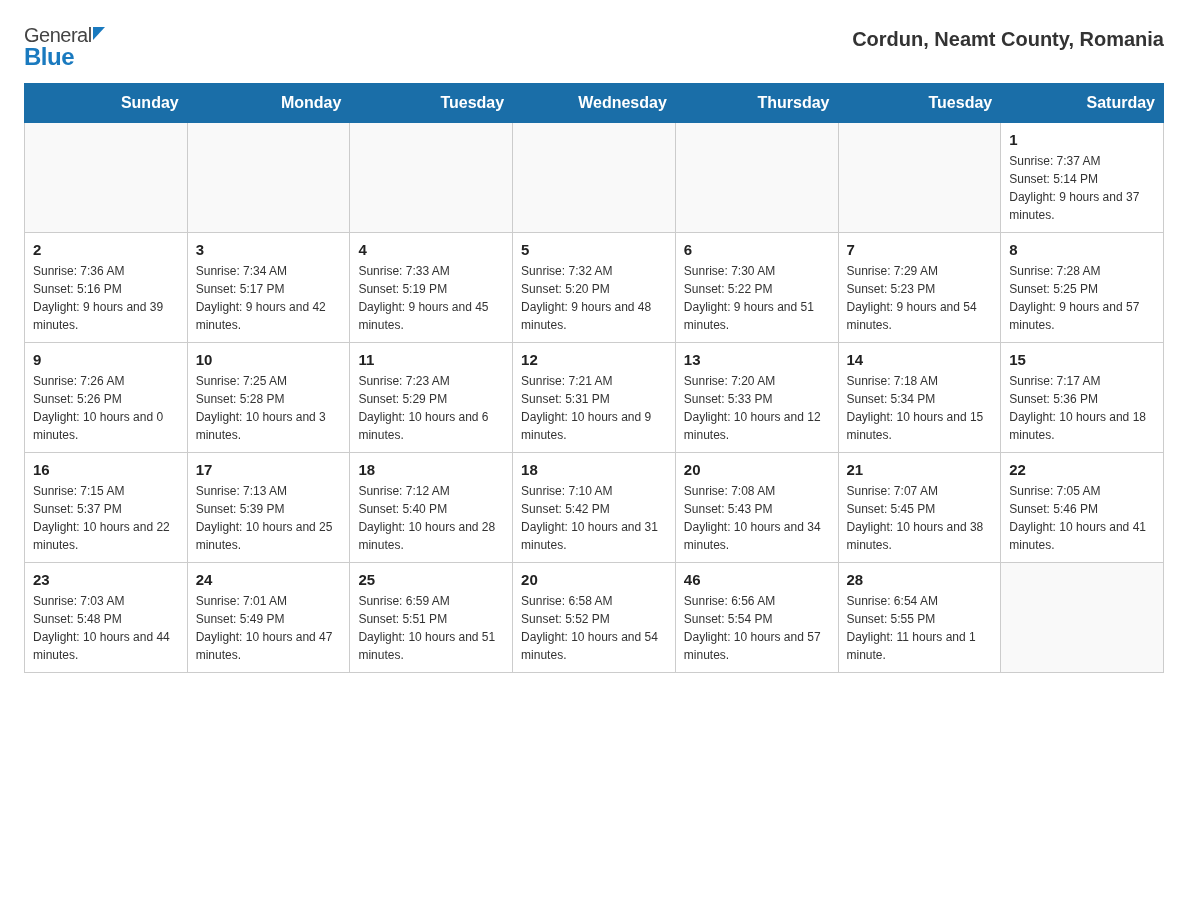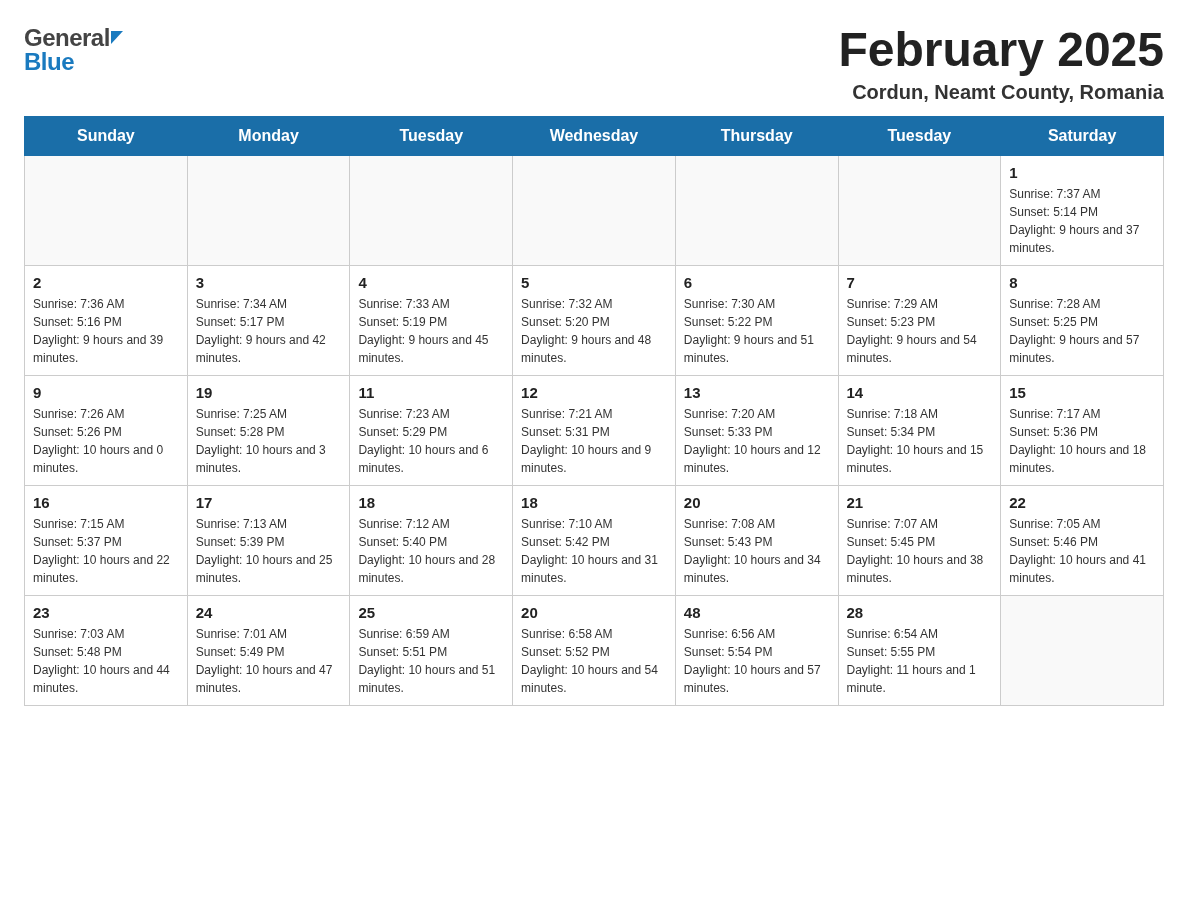--- a/index.html
+++ b/index.html
@@ -38,21 +38,21 @@
     }
     .calendar {
       width: 100%;
       border-collapse: collapse;
       margin-top: 8px;
     }
     .calendar thead tr th {
       background-color: #1a6ea8;
       color: #fff;
       padding: 10px 8px;
-      text-align: center;
+      text-align: right;
       font-size: 16px;
       font-weight: bold;
       border: 1px solid #1a6ea8;
     }
     .calendar tbody tr td {
       border: 1px solid #ccc;
       vertical-align: top;
       padding: 8px;
       width: calc(100% / 7);
       min-height: 110px;
@@ -70,22 +70,22 @@
       color: #222;
       margin-bottom: 4px;
       display: block;
     }
     .day-info {
       font-size: 12px;
       color: #333;
       line-height: 1.5;
     }
     .logo-text-general {
-      font-size: 24px;
-      font-weight: bold;
+      font-size: 20px;
+      font-weight: normal;
       color: #444;
       letter-spacing: -0.5px;
     }
     .logo-arrow {
       display: inline-block;
       width: 0;
       height: 0;
       border-style: solid;
       border-width: 13px 12px 0 0;
       border-color: #1a7abf transparent transparent transparent;
@@ -111,21 +111,20 @@
   <div class="logo">
     <div class="logo-row1">
       <span class="logo-text-general">General</span>
       <span class="logo-arrow"></span>
     </div>
     <div class="logo-row2">
       <span class="logo-text-blue">Blue</span>
     </div>
   </div>
   <div class="title-block">
-    <h1>February 2025</h1>
     <h2>Cordun, Neamt County, Romania</h2>
   </div>
 </div>
 
 <table class="calendar">
   <thead>
     <tr>
     <th>Sunday</th>
         <th>Monday</th>
         <th>Tuesday</th>
@@ -177,21 +176,21 @@
           <span class="day-num">8</span>
           <div class="day-info">Sunrise: 7:28 AM<br>Sunset: 5:25 PM<br>Daylight: 9 hours and 57 minutes.</div>
         </td>
       </tr>
       <tr>
         <td>
           <span class="day-num">9</span>
           <div class="day-info">Sunrise: 7:26 AM<br>Sunset: 5:26 PM<br>Daylight: 10 hours and 0 minutes.</div>
         </td>
         <td>
-          <span class="day-num">19</span>
+          <span class="day-num">10</span>
           <div class="day-info">Sunrise: 7:25 AM<br>Sunset: 5:28 PM<br>Daylight: 10 hours and 3 minutes.</div>
         </td>
         <td>
           <span class="day-num">11</span>
           <div class="day-info">Sunrise: 7:23 AM<br>Sunset: 5:29 PM<br>Daylight: 10 hours and 6 minutes.</div>
         </td>
         <td>
           <span class="day-num">12</span>
           <div class="day-info">Sunrise: 7:21 AM<br>Sunset: 5:31 PM<br>Daylight: 10 hours and 9 minutes.</div>
         </td>
@@ -249,21 +248,21 @@
         </td>
         <td>
           <span class="day-num">25</span>
           <div class="day-info">Sunrise: 6:59 AM<br>Sunset: 5:51 PM<br>Daylight: 10 hours and 51 minutes.</div>
         </td>
         <td>
           <span class="day-num">20</span>
           <div class="day-info">Sunrise: 6:58 AM<br>Sunset: 5:52 PM<br>Daylight: 10 hours and 54 minutes.</div>
         </td>
         <td>
-          <span class="day-num">48</span>
+          <span class="day-num">46</span>
           <div class="day-info">Sunrise: 6:56 AM<br>Sunset: 5:54 PM<br>Daylight: 10 hours and 57 minutes.</div>
         </td>
         <td>
           <span class="day-num">28</span>
           <div class="day-info">Sunrise: 6:54 AM<br>Sunset: 5:55 PM<br>Daylight: 11 hours and 1 minute.</div>
         </td>
         <td class="empty"></td>
       </tr>
     </tbody>
 </table>

